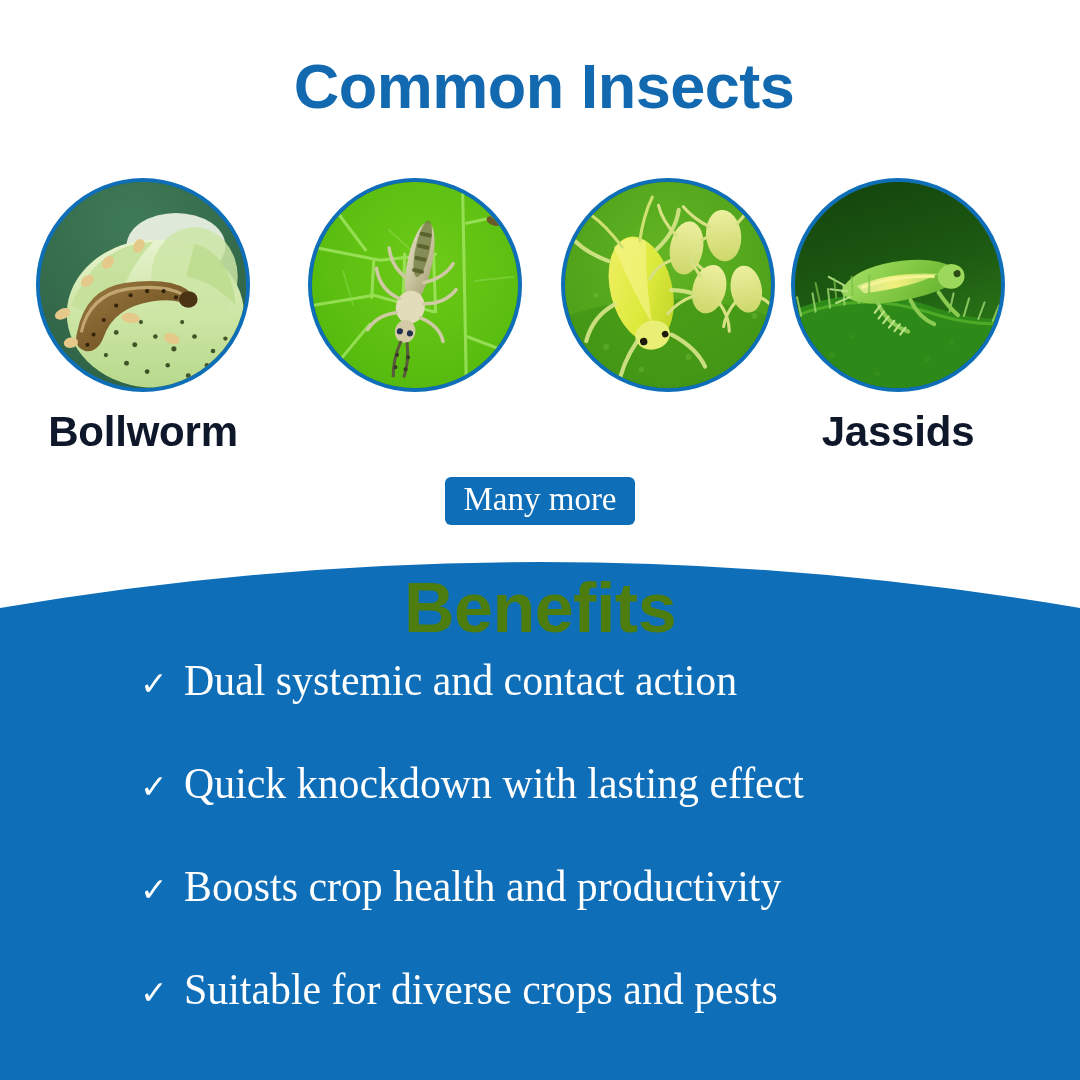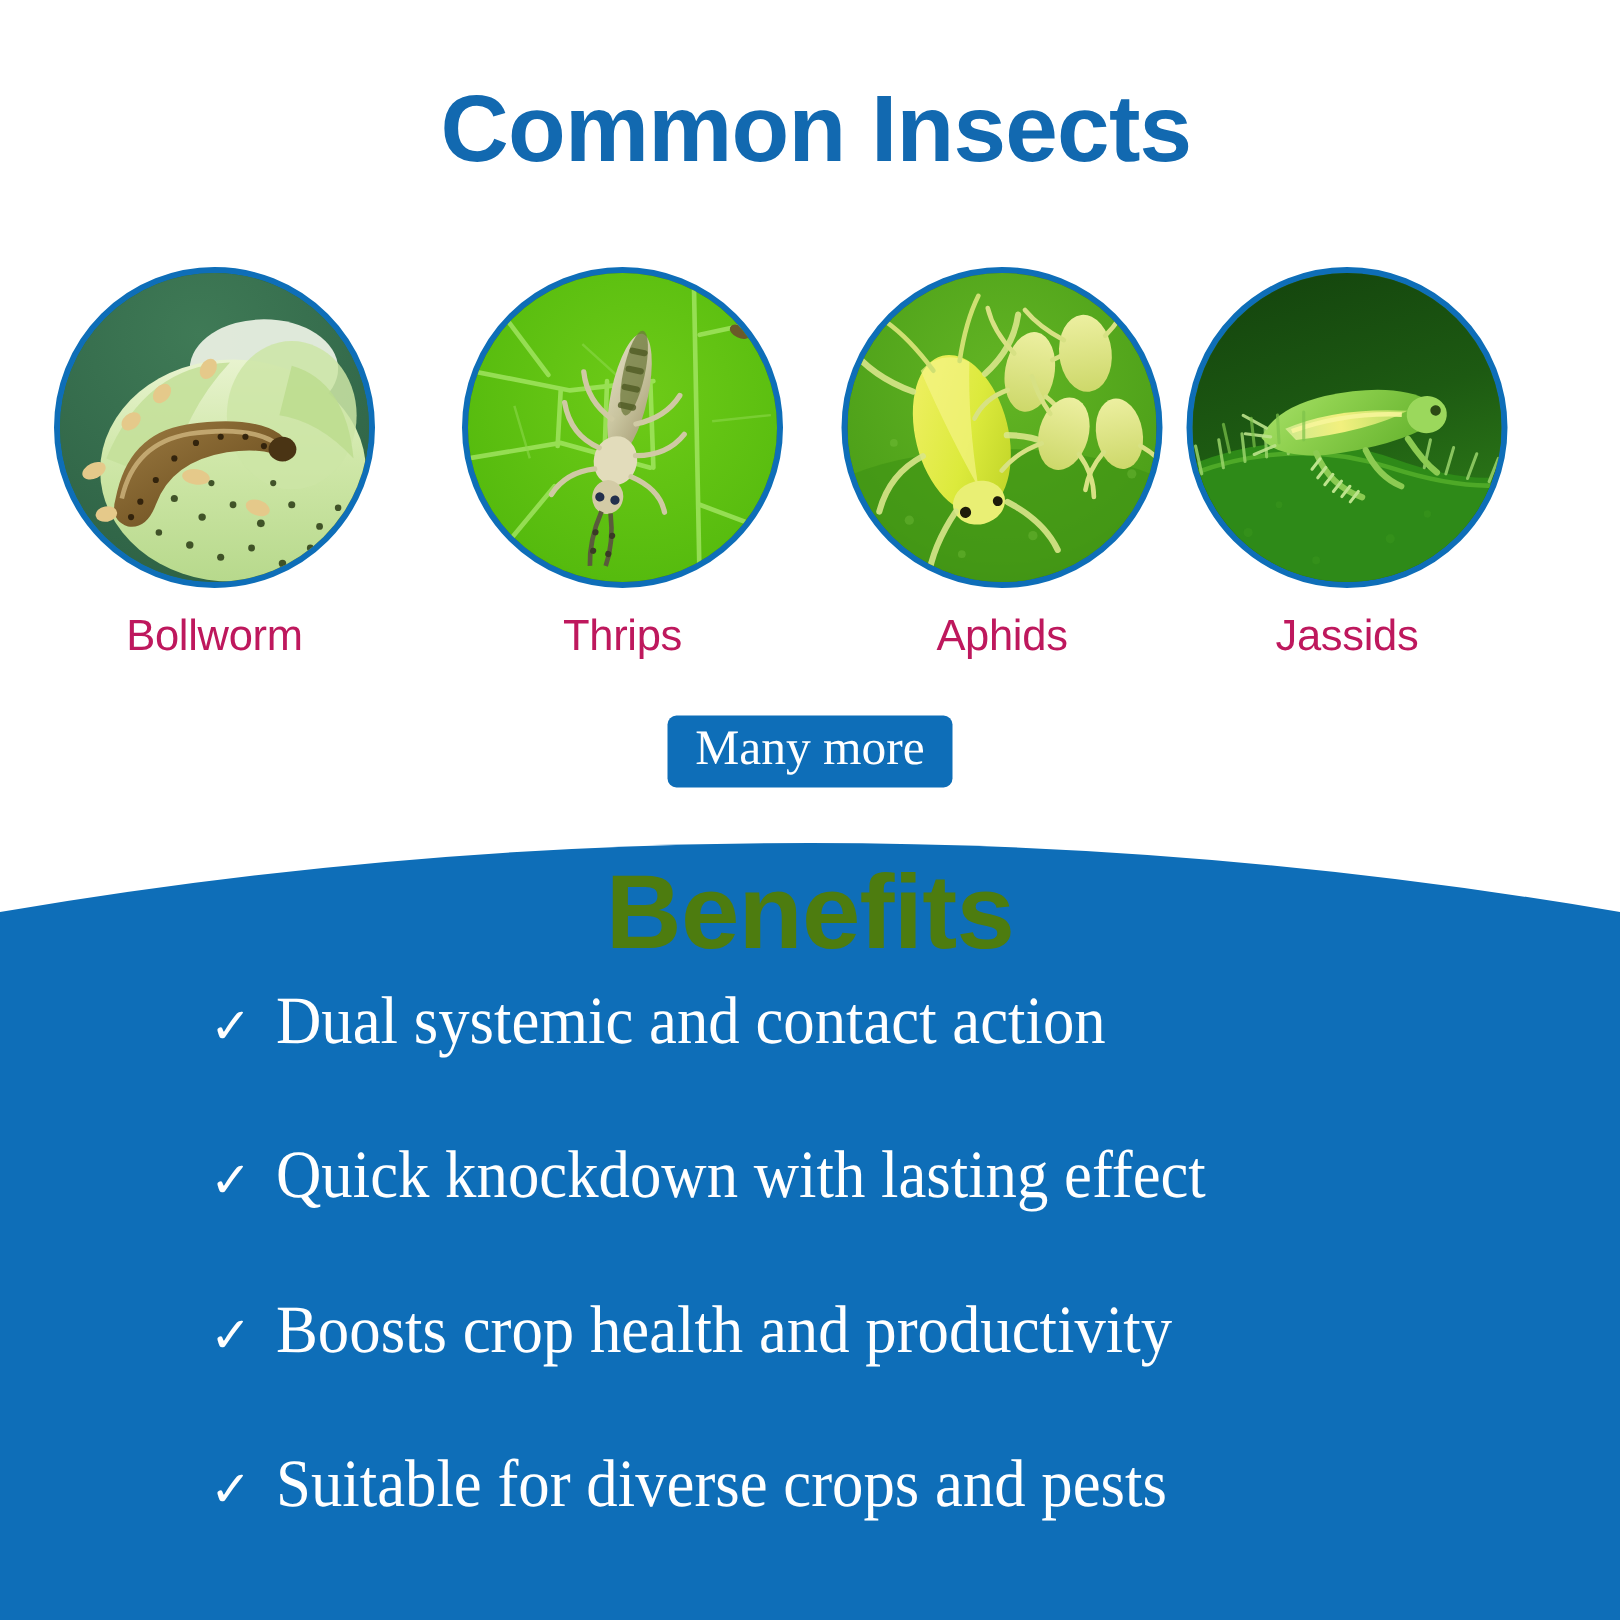--- a/index.html
+++ b/index.html
@@ -74,23 +74,23 @@
 
   .insect-photo svg {
     display: block;
     width: 100%;
     height: 100%;
   }
 
   .insect-label {
     margin-top: 16px;
     font-family: "Liberation Sans", sans-serif;
-    font-size: 29px;
-    font-weight: normal;
-    color: #be185d;
+    font-size: 42px;
+    font-weight: bold;
+    color: #0f172a;
     letter-spacing: -0.2px;
   }
 
   
   .many-more-wrap {
     position: absolute;
     top: 477px;
     left: 0;
     width: 1080px;
     text-align: center;
@@ -337,21 +337,20 @@
               <path d="M88 130 Q70 136 64 152"></path>
               <path d="M112 130 Q132 134 138 148"></path>
               <path d="M92 96 Q74 88 68 70"></path>
               <path d="M108 96 Q126 88 132 72"></path>
             </g>
           </g>
 
           <ellipse cx="176" cy="38" rx="7" ry="4" fill="#6a5a28" transform="rotate(25 176 38)"></ellipse>
         </svg>
       </div>
-      <div class="insect-label">Thrips</div>
     </div>
 
     <div class="insect-card c2">
       <div class="insect-photo">
         <svg viewBox="0 0 200 200" preserveAspectRatio="xMidYMid slice" aria-hidden="true">
           <defs>
             <radialGradient id="bgAph" cx="50%" cy="35%" r="90%">
               <stop offset="0%" stop-color="#63b524"></stop>
               <stop offset="65%" stop-color="#4da019"></stop>
               <stop offset="100%" stop-color="#378312"></stop>
@@ -423,21 +422,20 @@
           </g>
           <g transform="translate(176 104) rotate(-10)">
             <ellipse cx="0" cy="0" rx="15" ry="23" fill="url(#aphSmall)"></ellipse>
             <g stroke="#d7e184" stroke-width="3" fill="none" stroke-linecap="round">
               <path d="M-12 10 Q-24 20 -28 32"></path>
               <path d="M12 10 Q24 20 28 32"></path>
             </g>
           </g>
         </svg>
       </div>
-      <div class="insect-label">Aphids</div>
     </div>
 
     <div class="insect-card c3">
       <div class="insect-photo">
         <svg viewBox="0 0 200 200" preserveAspectRatio="xMidYMid slice" aria-hidden="true">
           <defs>
             <linearGradient id="bgJas" x1="0" y1="0" x2="0.3" y2="1">
               <stop offset="0%" stop-color="#13420d"></stop>
               <stop offset="55%" stop-color="#1d5a12"></stop>
               <stop offset="100%" stop-color="#2d7a18"></stop>

